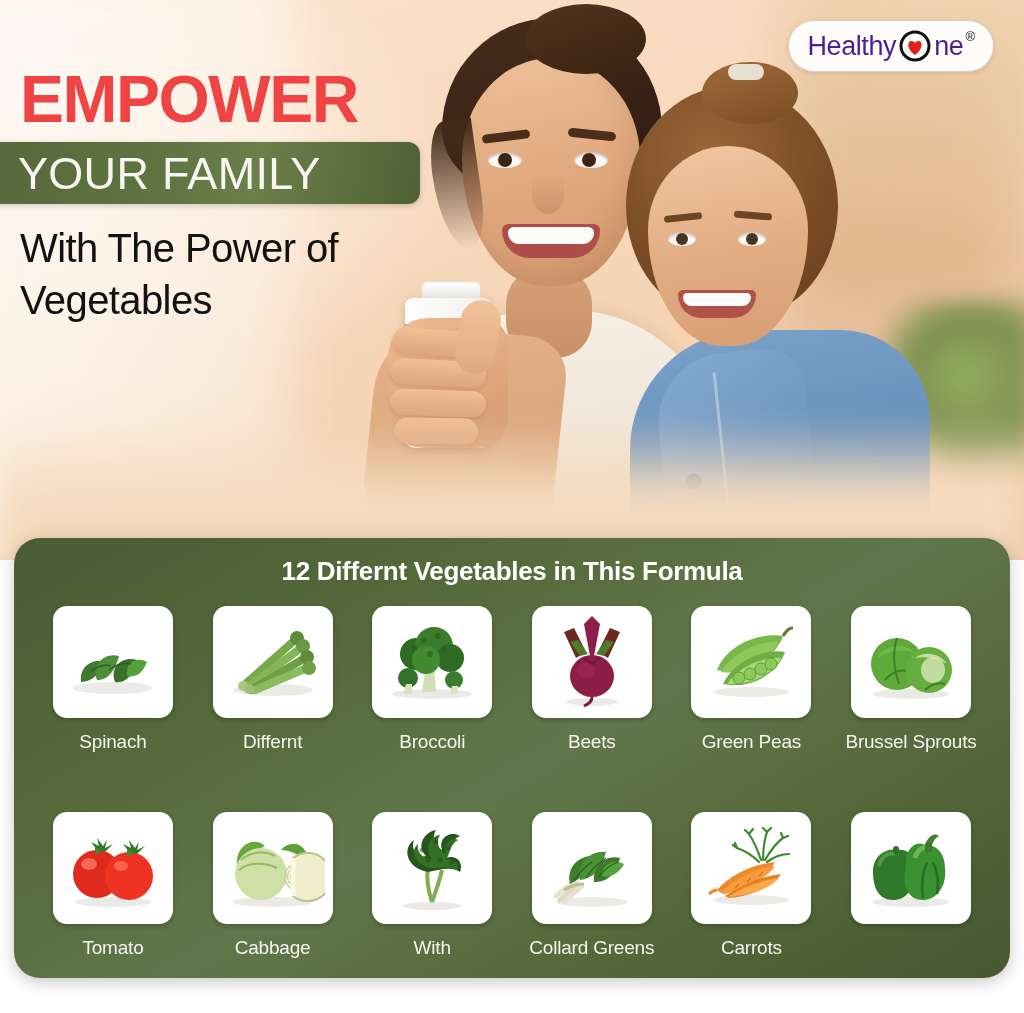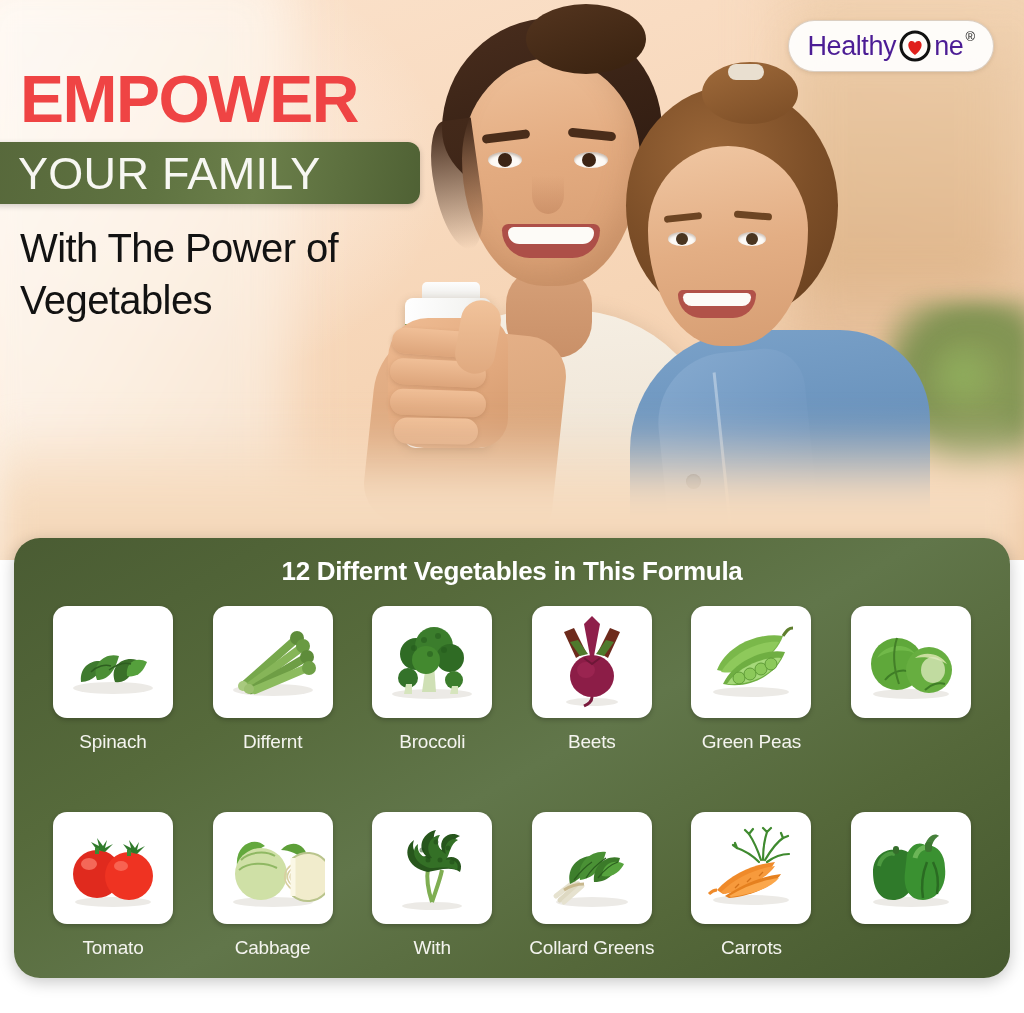--- a/index.html
+++ b/index.html
@@ -530,20 +530,21 @@
             <circle cx="38" cy="50" r="26" fill="#5fa83a"></circle>
             <path d="M18 44 C26 30 48 28 56 40 C48 34 30 36 18 44Z" fill="#76bd4e" opacity=".8"></path>
             <path d="M26 66 C34 56 46 54 56 60" stroke="#3e7d26" stroke-width="2" fill="none"></path>
             <path d="M38 24 C34 36 34 52 40 70" stroke="#437f28" stroke-width="2" fill="none"></path>
             <circle cx="70" cy="56" r="23" fill="#67ae40"></circle>
             <path d="M56 44 C66 36 82 40 88 50 C78 44 64 42 56 44Z" fill="#c9dd9e"></path>
             <ellipse cx="74" cy="56" rx="12" ry="13" fill="#dfeac0" opacity=".75"></ellipse>
             <path d="M66 76 C72 70 80 68 86 70" stroke="#3f7d27" stroke-width="2" fill="none"></path>
           </svg>
         </div>
+        <div class="cap">Brussel Sprouts</div>
       </div>
 
     </div>
 
     <div class="grid-row row2">
 
       <div class="cell">
         <div class="tile">
           <svg viewBox="0 0 104 96">
             <ellipse cx="52" cy="82" rx="38" ry="5" fill="#eceae6"></ellipse>

